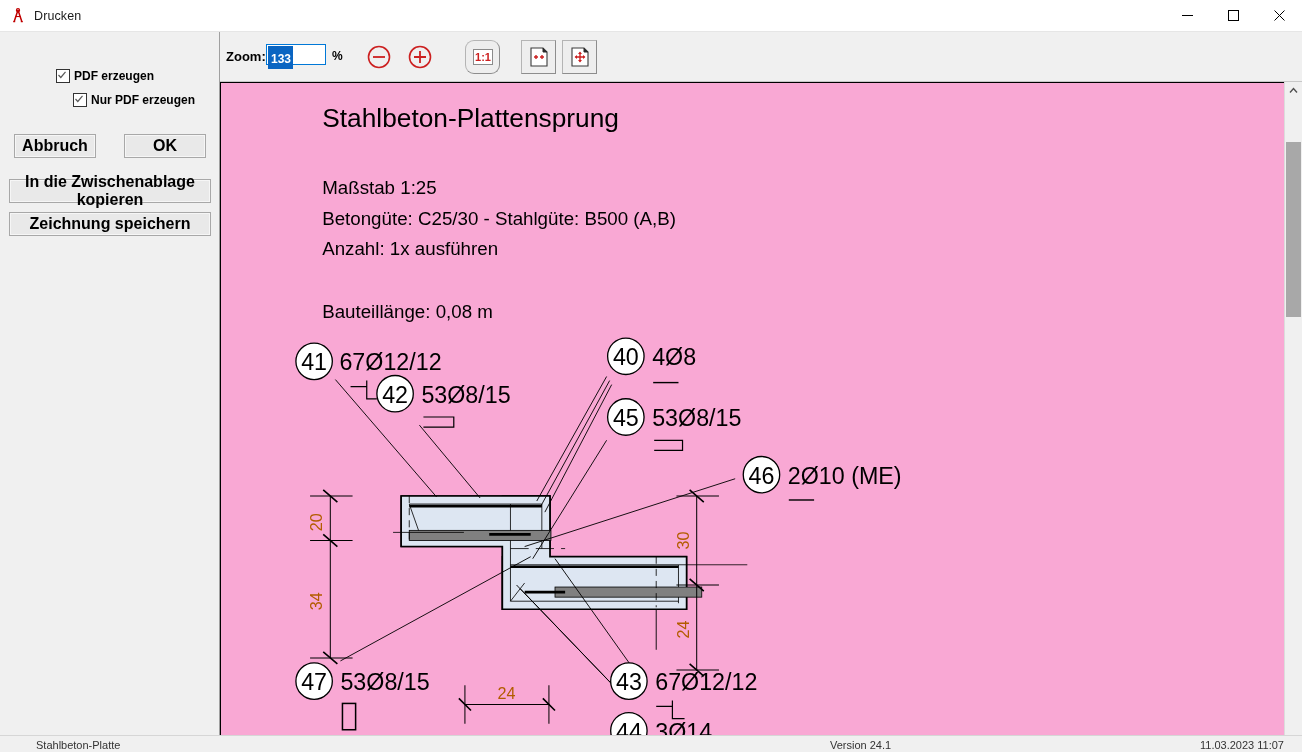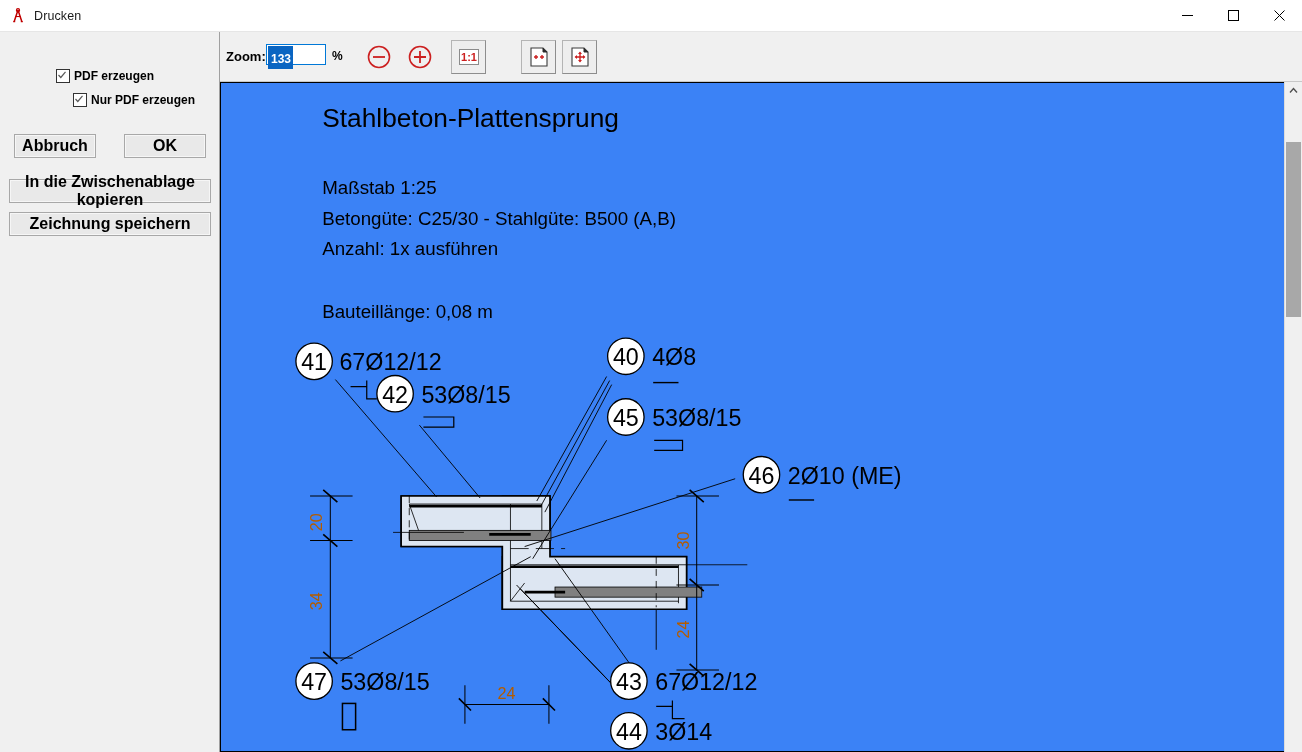--- a/index.html
+++ b/index.html
@@ -45,21 +45,21 @@
   .zoominput .sel{display:inline-block;background:#0a65c2;color:#fff;
     font-size:12px;font-weight:bold;padding:6px 2px 2px 3px;line-height:15px;margin:1px 0 0 1px;}
   .pct{position:absolute;left:112px;top:17px;font-size:12px;font-weight:bold;}
   .tbtn{position:absolute;top:8px;width:35px;height:34px;background:#eeeeee;
     border:1px solid #b4b4b4;border-right-color:#8d8d8d;border-bottom-color:#8d8d8d;
     box-sizing:border-box;display:flex;align-items:center;justify-content:center;cursor:default;}
   .tbtn.round{border:none;background:transparent;}
 
   
   .previewwrap{flex:1 1 auto;position:relative;}
-  .preview{position:absolute;left:0;top:0;right:17px;bottom:0;background:#3b82f6;
+  .preview{position:absolute;left:0;top:0;right:17px;bottom:0;background:#f9a8d4;
     border:1px solid #000;box-sizing:border-box;overflow:hidden;}
   .page{position:absolute;left:0;top:0;width:100%;height:100%;}
 
   
   .vscroll{position:absolute;right:0;top:0;bottom:0;width:17px;background:#f0f0f0;
     border-left:1px solid #dcdcdc;}
   .vsb-arrow{height:17px;width:17px;display:flex;align-items:center;justify-content:center;}
   .vsb-thumb{position:absolute;left:1px;width:15px;background:#a8a8a8;}
 
   
@@ -149,21 +149,21 @@
             <path d="M8 14 H20" stroke="#cc2020" stroke-width="1.8"></path>
           </svg>
         </div>
         <div class="tbtn round" style="left:182px;">
           <svg width="28" height="28" viewBox="0 0 28 28">
             <circle cx="14" cy="14" r="10.5" fill="none" stroke="#cc2020" stroke-width="1.6"></circle>
             <path d="M8 14 H20 M14 8 V20" stroke="#cc2020" stroke-width="1.8"></path>
           </svg>
         </div>
 
-        <div class="tbtn" style="left:231px;">
+        <div class="tbtn" style="left:245px;border-radius:9px;">
           <svg width="22" height="22" viewBox="0 0 22 22">
             <rect x="1.5" y="3.5" width="19" height="15" fill="#fff" stroke="#8b8b8b" stroke-width="1"></rect>
             <text x="11" y="15" font-size="11" font-weight="bold" fill="#cc2020" text-anchor="middle" font-family="Liberation Sans, sans-serif">1:1</text>
           </svg>
         </div>
 
         <div class="tbtn" style="left:301px;">
           <svg width="24" height="24" viewBox="0 0 24 24">
             <path d="M4 3 H16 L20 7 V21 H4 Z" fill="#fff" stroke="#3a3a3a" stroke-width="1.1"></path>
             <path d="M16 3 L16 7 L20 7" fill="#2b2b2b" stroke="#2b2b2b" stroke-width="1"></path>
@@ -328,13 +328,18 @@
             <svg width="9" height="7" viewBox="0 0 9 7">
                 <path d="M1 5.5 L4.5 1.5 L8 5.5" stroke="#505050" stroke-width="1.4" fill="none"></path>
               </svg>
           </div>
           <div class="vsb-thumb" style="top:60px;height:175px;"></div>
         </div>
       </div>
     </div>
   </div>
 
+  <div class="statusbar">
+    <span style="left:36px;">Stahlbeton-Platte</span>
+    <span style="left:830px;">Version 24.1</span>
+    <span style="right:18px;">11.03.2023    11:07</span>
+  </div>
 </div>
 
 </body></html>

